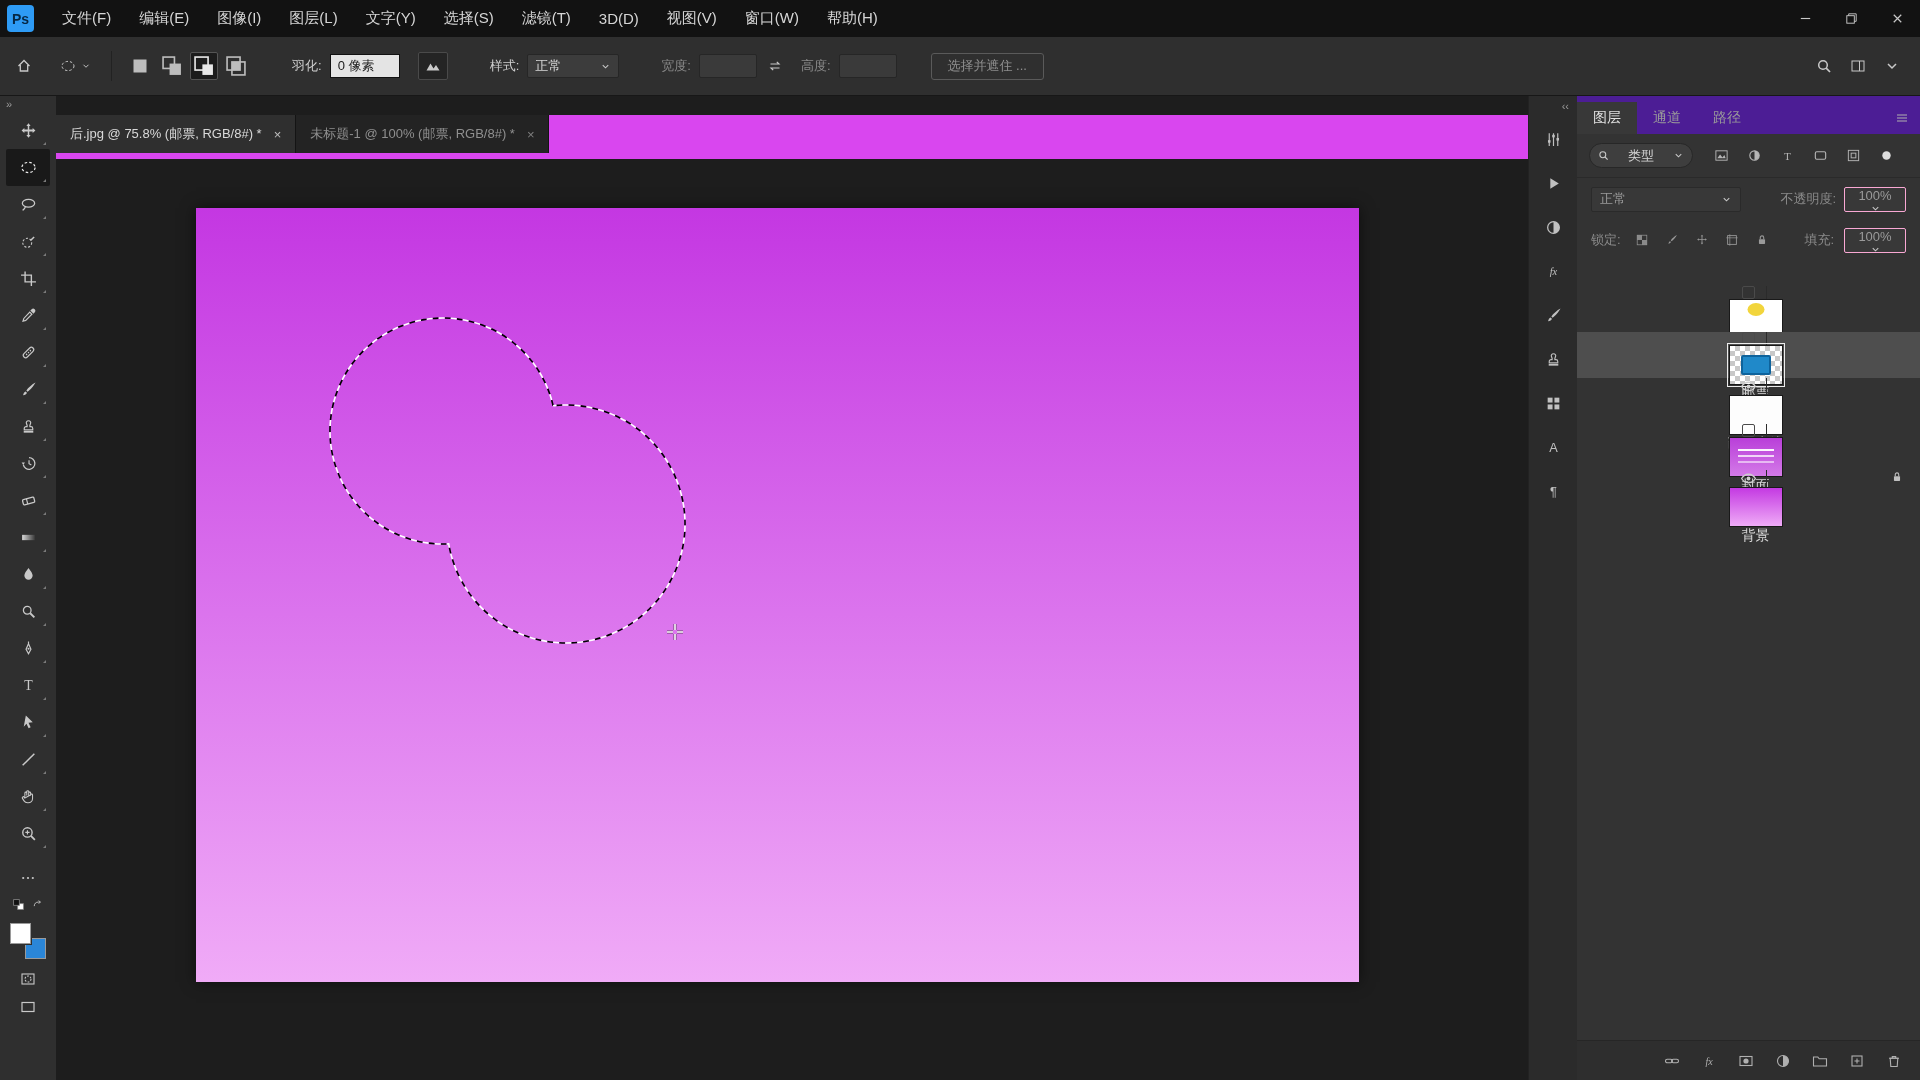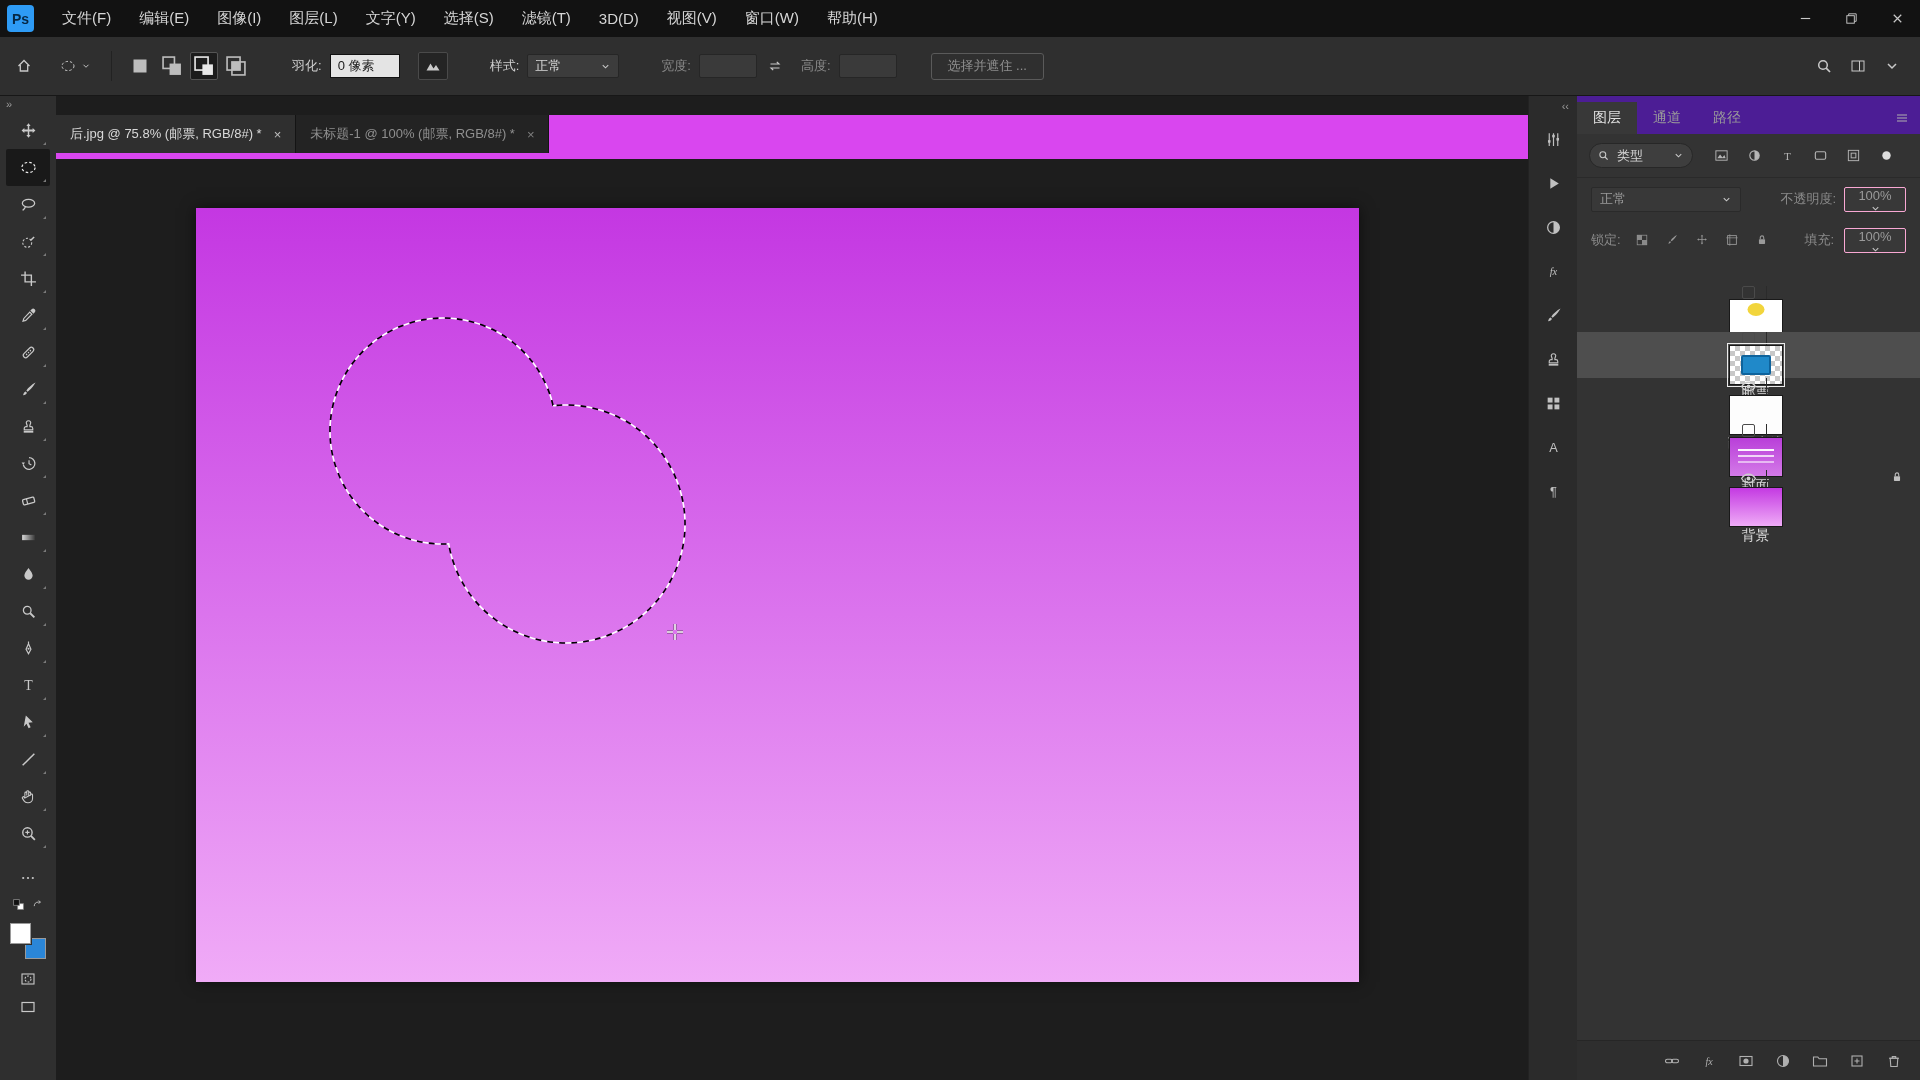--- a/index.html
+++ b/index.html
@@ -90,21 +90,21 @@
   .dock-btn svg{width:17px;height:17px;}
 
   
   .panels{position:absolute;left:1577px;right:0;top:96px;bottom:0;background:#333;}
   .paneltabs{height:38px;background:#4c1d95;display:flex;align-items:flex-end;}
   .ptab{height:32px;padding:0 16px;display:flex;align-items:center;font-size:14px;color:#9a9a9a;}
   .ptab.active{background:#383838;color:#e0e0e0;}
   .ptab-menu{margin-left:auto;margin-right:10px;margin-bottom:8px;color:#b0b0b0;}
   .filter-row{height:44px;display:flex;align-items:center;padding:0 12px;border-bottom:1px solid #2a2a2a;gap:8px;}
   .type-filter{width:104px;height:25px;background:#3e3e3e;border:1px solid #272727;border-radius:13px;
-               display:flex;align-items:center;gap:8px;padding:0 8px;font-size:13px;color:#d6d6d6;}
+               display:flex;align-items:center;gap:19px;padding:0 8px;font-size:13px;color:#d6d6d6;}
   .type-filter .ico svg{width:11px;height:11px;}
   .filter-icons{display:flex;gap:9px;margin-left:8px;align-items:center;}
   .f-btn{width:24px;height:24px;display:flex;align-items:center;justify-content:center;color:#b5b5b5;}
   .f-btn svg{width:15px;height:15px;}
   .blend-row{height:42px;display:flex;align-items:center;padding:0 14px;gap:8px;font-size:13px;}
   .blend-select{width:150px;height:25px;background:#383838;border:1px solid #2a2a2a;border-radius:2px;
                 display:flex;align-items:center;justify-content:space-between;padding:0 8px;color:#9a9a9a;}
   .blend-select .ico svg{width:11px;height:11px;}
   .dim-label{color:#8a8a8a;margin-left:auto;}
   .val-box{width:62px;height:25px;background:#383838;border:1px solid #f9a8d4;border-radius:2px;

